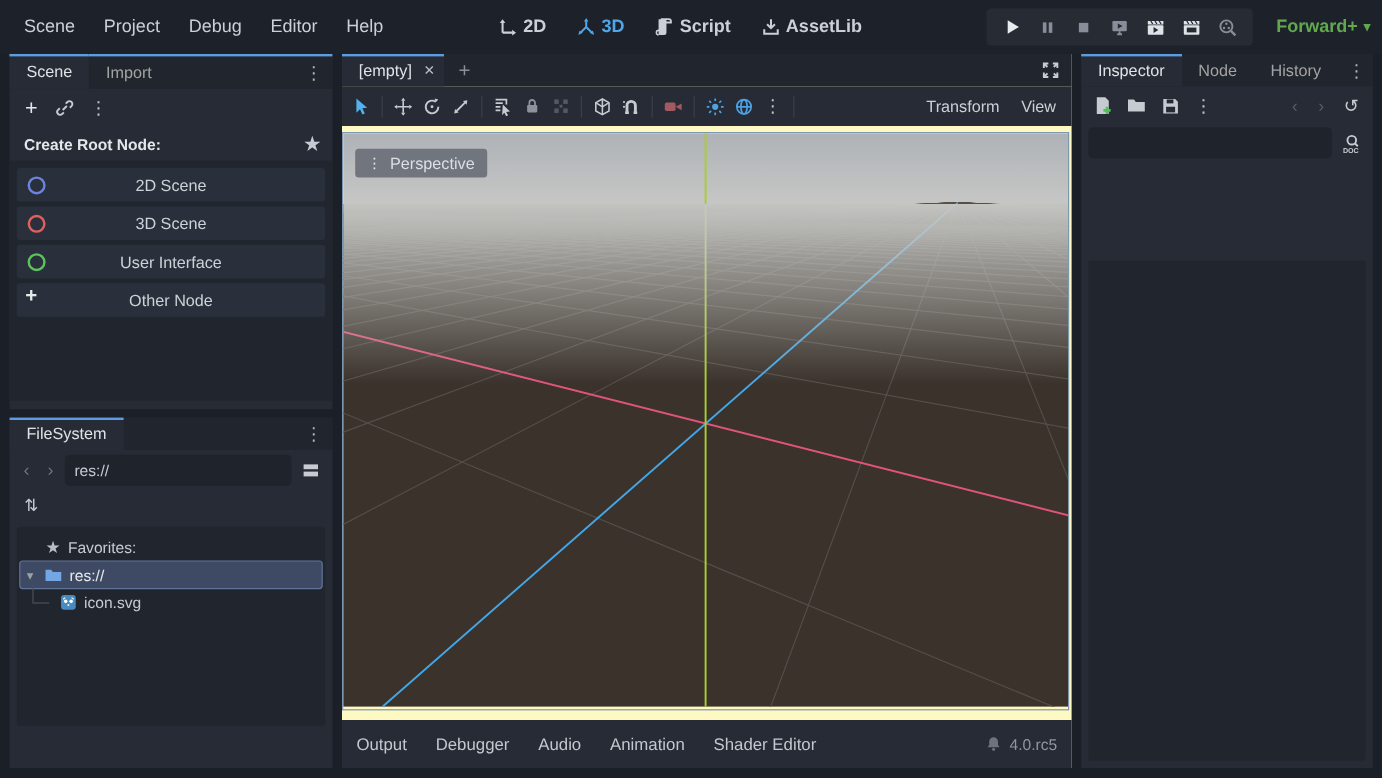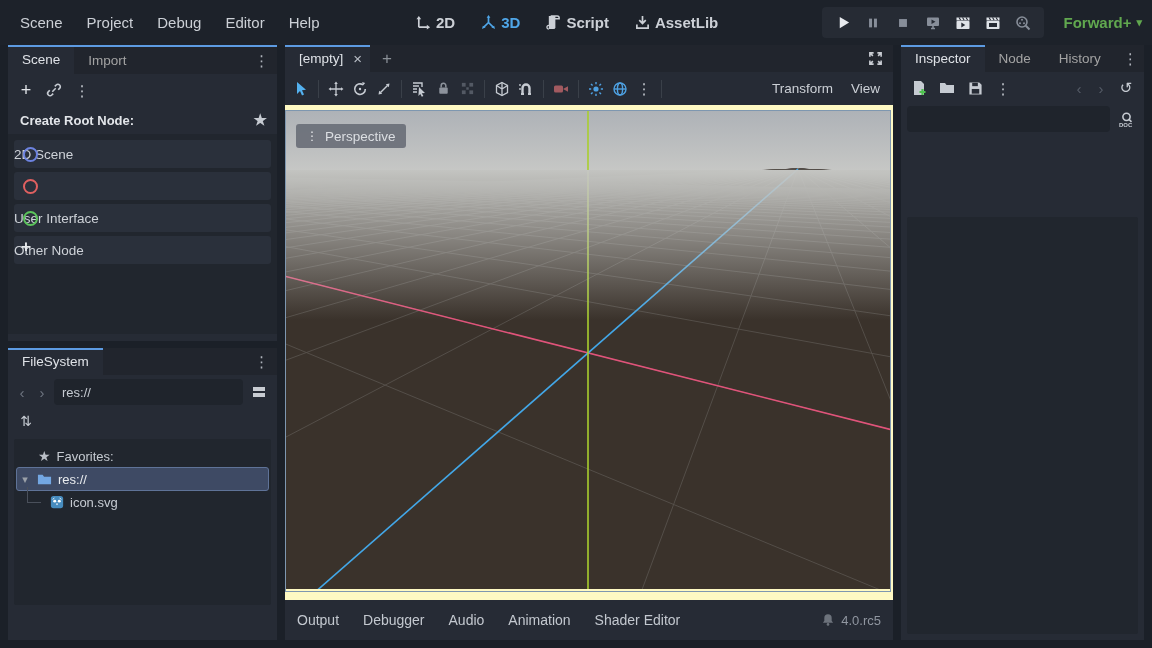--- a/index.html
+++ b/index.html
@@ -32,21 +32,21 @@
   .input .ph{color:#6f7681;flex:1}
   .input .val{flex:1}
   .dots{font-size:15px;color:#c0c5cc;line-height:1}
   
   .root-label{display:flex;align-items:center;padding:5px 10px 5px 12px;font-weight:bold;color:#e3e6ea}
   .root-label .star{margin-left:auto;color:#c6cbd2;font-size:15px}
   .node-list{margin:0 0 0 0;background:#21262e;padding:6px 6px;height:188px}
   .node-btn{height:28px;margin-bottom:4px;background:#2a303b;border-radius:3px;display:flex;align-items:center;position:relative;color:#ced2d8}
   .node-btn .nicon{position:absolute;left:9px;width:11px;height:11px;border-radius:50%;border:2.5px solid}
   .node-btn .plus{position:absolute;left:7px;font-size:17px;color:#e6e9ec;font-weight:bold;top:1px}
-  .node-btn .lbl{flex:1;text-align:left;font-size:13.5px}
+  .node-btn .lbl{flex:1;text-align:center;font-size:13.5px}
   
   .navchev{color:#6e7580;font-size:15px;width:16px;text-align:center}
   .tree{margin:2px 6px 6px 6px;background:#21262e;border-radius:2px;height:160px;padding-top:6px}
   .tree-row{height:22px;display:flex;align-items:center;gap:6px;padding-left:10px;color:#c6cbd2}
   .tree-row.selected{background:#3e4a64;border:1px solid #5f7398;border-radius:3px;margin:0 2px;padding-left:2px;color:#e8ebee}
   .tree-chev{color:#9aa0a8;font-size:11px;width:12px;text-align:center}
   .guide{position:relative;width:26px;height:22px}
   .guide:before{content:"";position:absolute;left:9px;top:-4px;height:15px;border-left:1px solid #4a505b}
   .guide:after{content:"";position:absolute;left:9px;top:11px;width:14px;border-top:1px solid #4a505b}
   
@@ -212,20 +212,21 @@
     <span>Create Root Node:</span>
     <span class="star">★</span>
   </div>
   <div class="node-list">
     <div class="node-btn">
       <span class="nicon" style="border-color: rgb(109, 131, 224);"></span>
       <span class="lbl">2D Scene</span>
     </div>
     <div class="node-btn">
       <span class="nicon" style="border-color: rgb(224, 96, 96);"></span>
+      <span class="lbl">3D Scene</span>
     </div>
     <div class="node-btn">
       <span class="nicon" style="border-color: rgb(91, 196, 91);"></span>
       <span class="lbl">User Interface</span>
     </div>
     <div class="node-btn">
       <span class="plus">+</span>
       <span class="lbl">Other Node</span>
     </div>
   </div>

